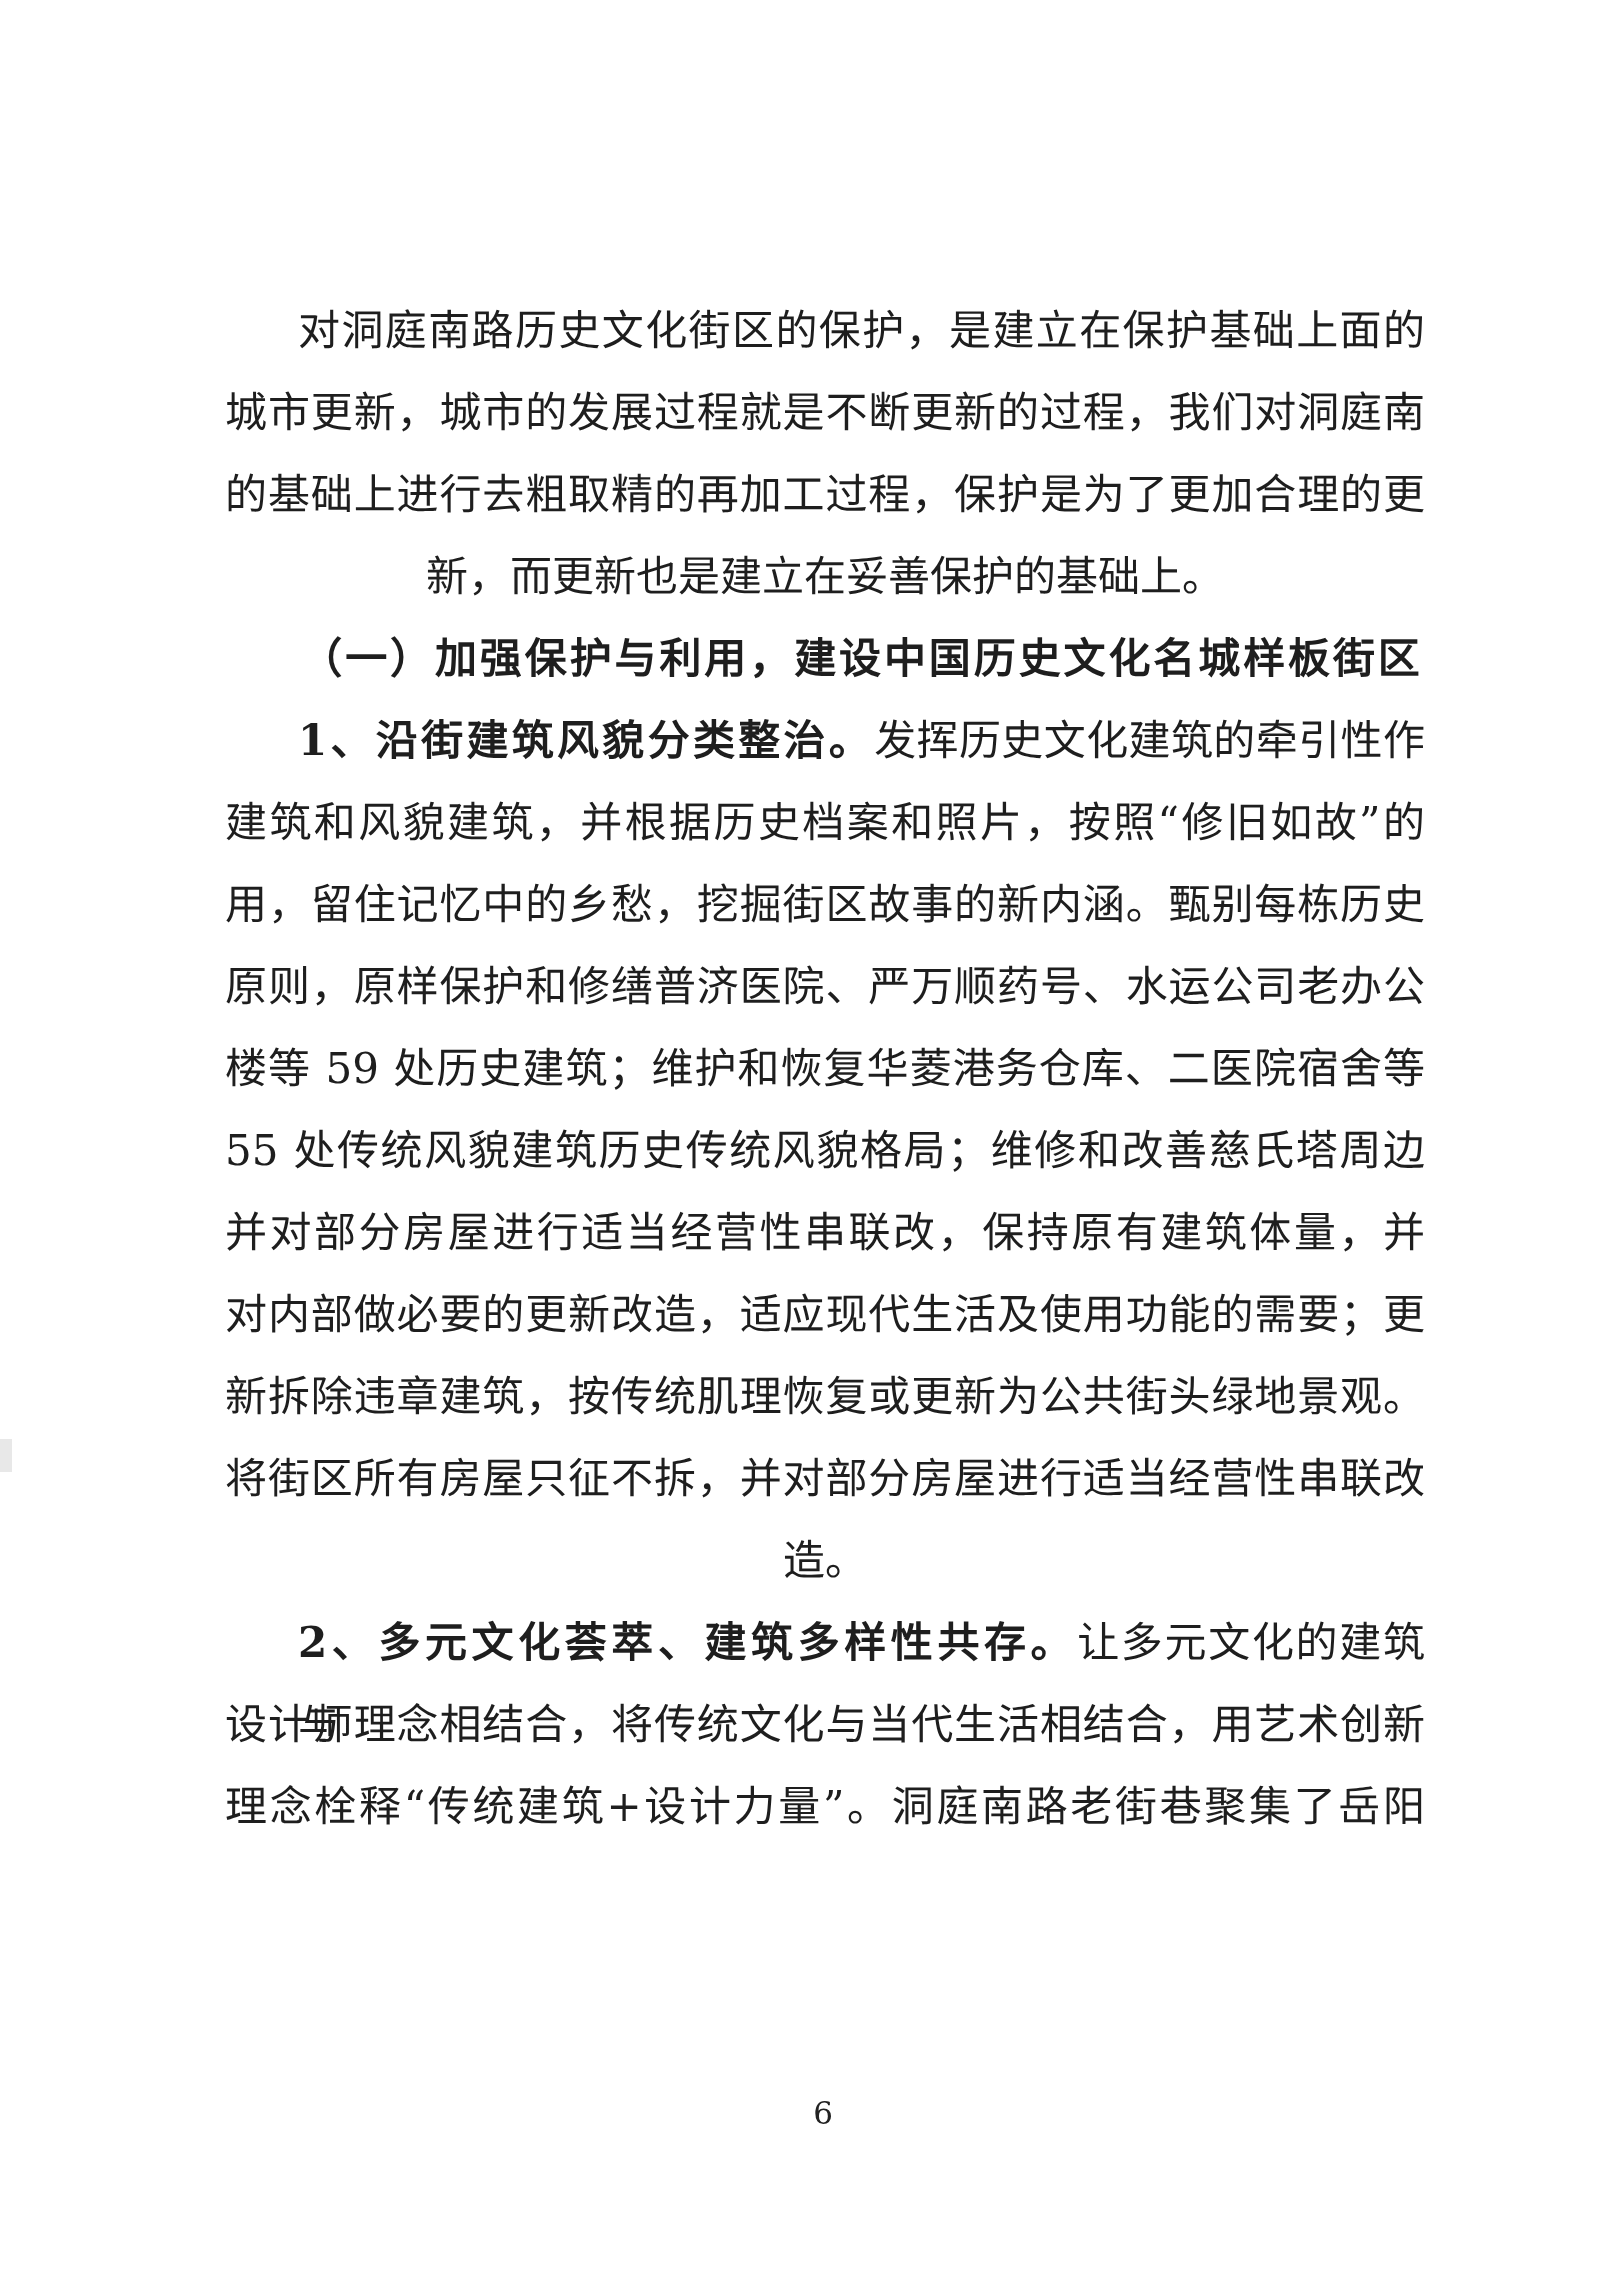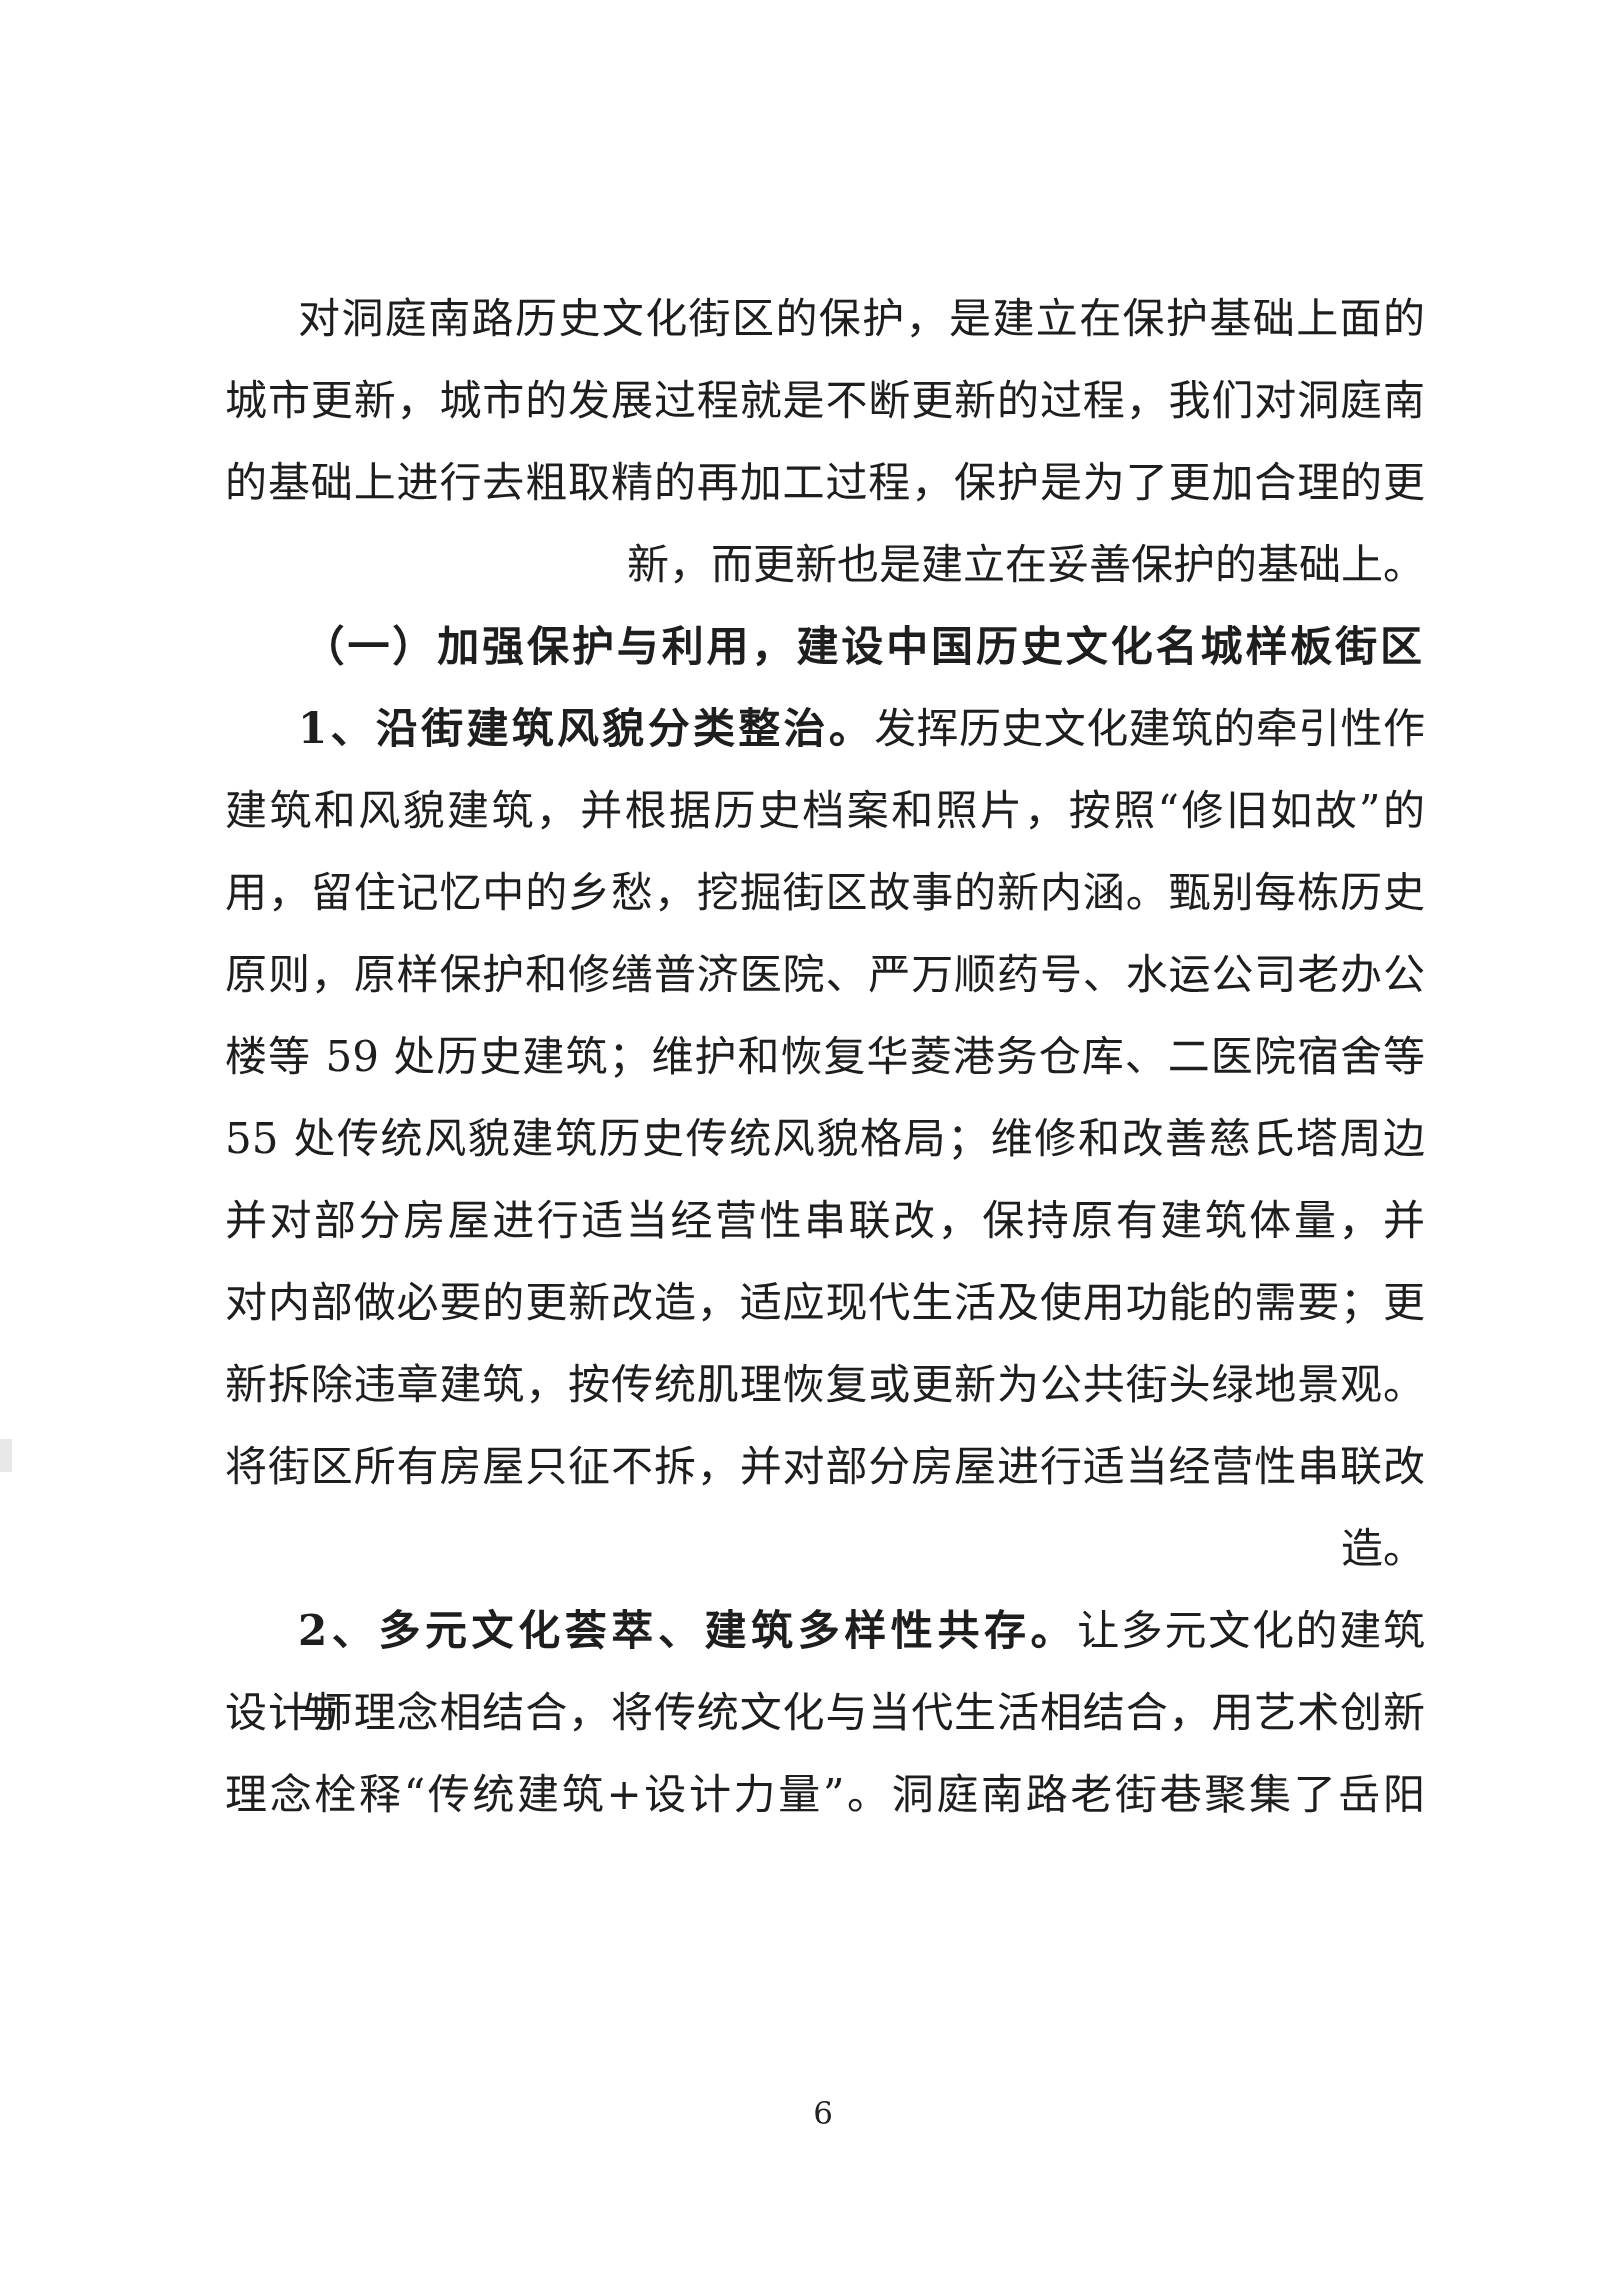--- a/index.html
+++ b/index.html
@@ -12,28 +12,28 @@
     width: 1620px;
     height: 2290px;
     background: #ffffff;
     color: #1e1e1e;
     font-family: "DejaVu Serif", "Liberation Serif", serif;
     overflow: hidden;
   }
   .body-text {
     position: absolute;
     left: 225px;
-    top: 278px;
+    top: 290px;
     width: 1200px;
   }
   .line {
     height: 82px;
     line-height: 82px;
     font-size: 42px;
-    text-align: right;
+    text-align: center;
     white-space: nowrap;
   }
   .line.fill {
     white-space: normal;
     text-align: justify;
     text-align-last: justify;
     text-justify: inter-character;
   }
   .line.indent {
     padding-left: 73px;

